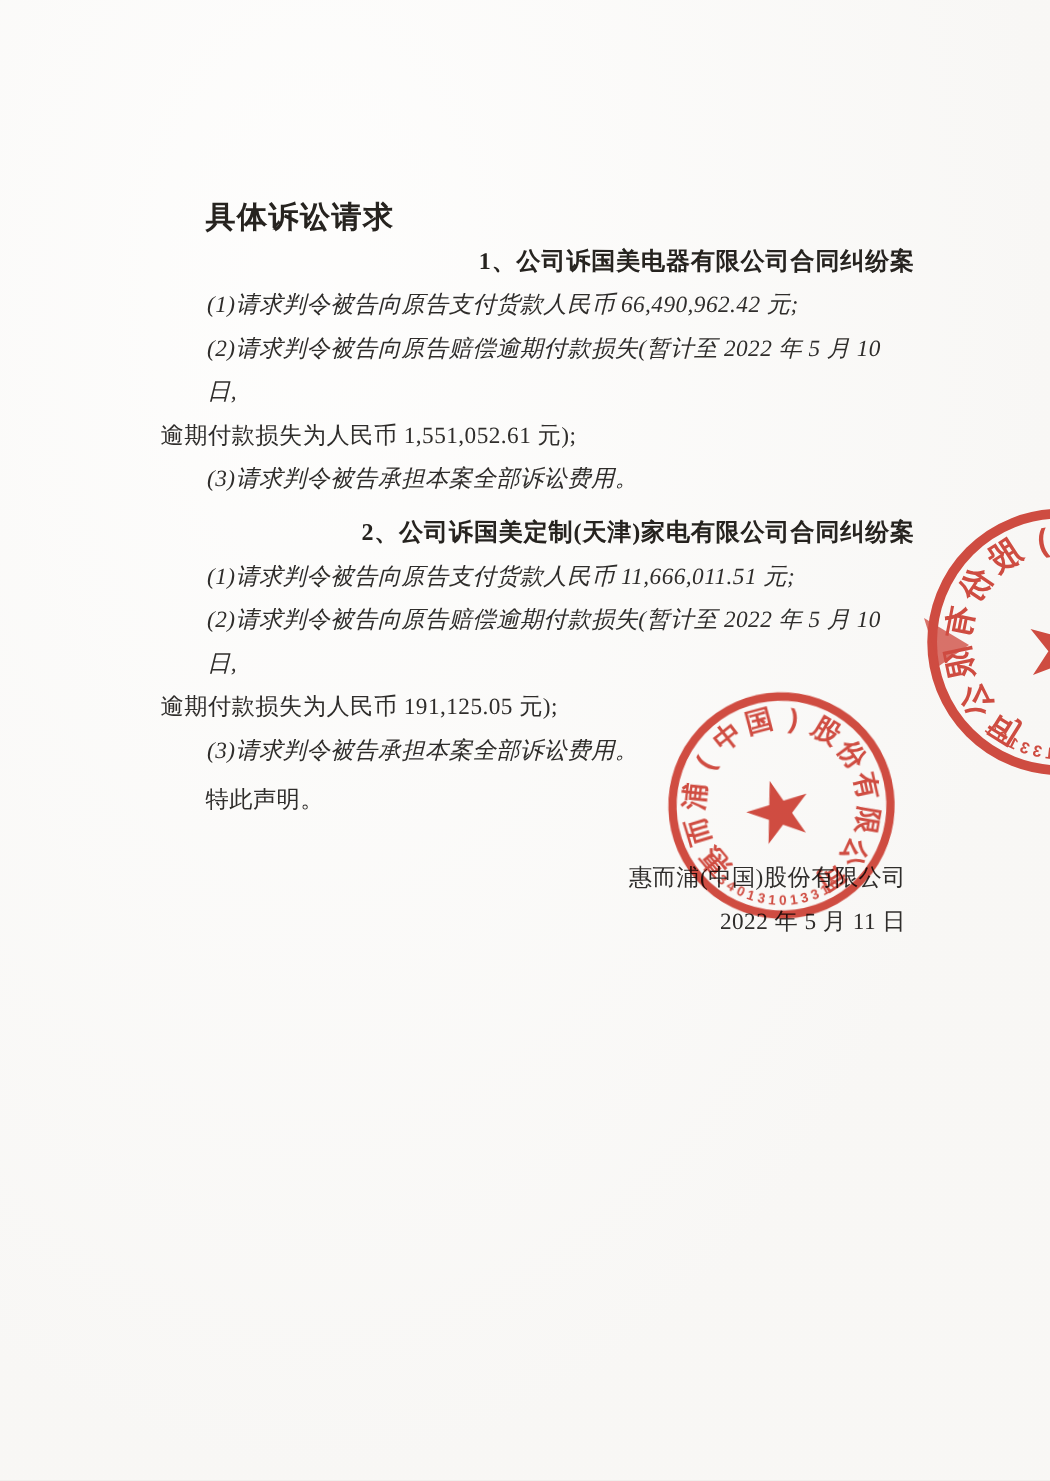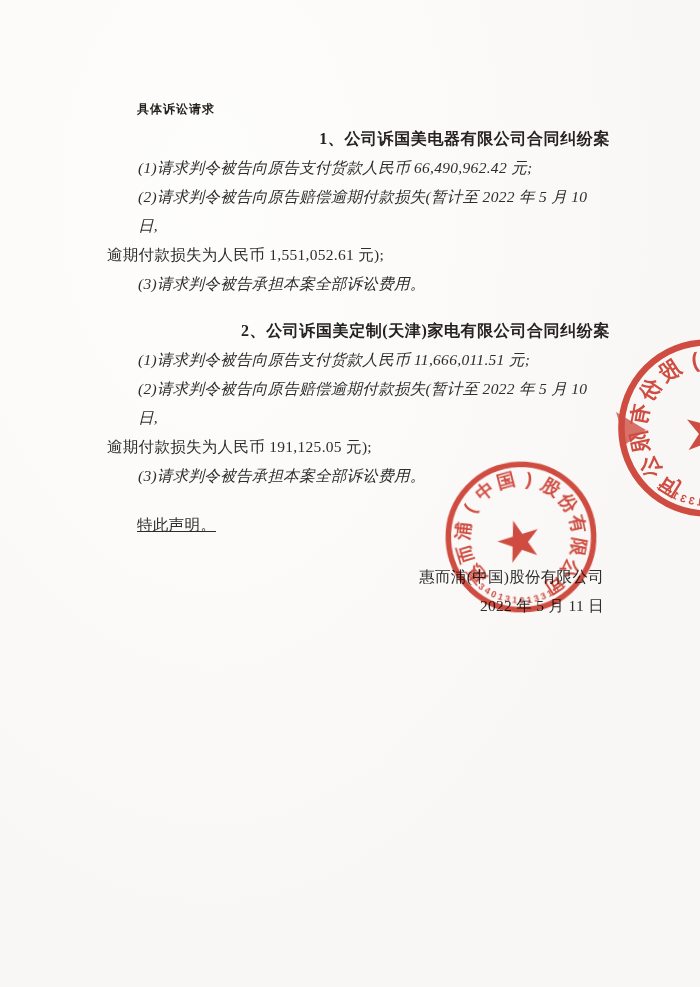--- a/index.html
+++ b/index.html
@@ -20,35 +20,36 @@
     top: 95px;
     width: 503px;
     font-size: 15.5px;
     line-height: 29px;
     letter-spacing: 0.3px;
   }
   .line { min-height: 29px; }
   .head {
     padding-left: 30px;
     font-weight: bold;
-    font-size: 12px;
+    font-size: 20px;
     color: #26231f;
     letter-spacing: 1px;
+    margin-top: 36px;
   }
   .title {
     padding-left: 22px;
     font-weight: bold;
     font-size: 16px;
     color: #26231f;
     letter-spacing: 0.6px;
     text-align: right;
   }
   .indent { padding-left: 31px; font-style: italic; }
-  .gap { margin-top: 18px; }
-  .closing { margin-top: 20px; padding-left: 30px; text-decoration: underline; }
+  .gap { margin-top: 7px; }
+  .closing { margin-top: 4px; padding-left: 30px; }
   .signblock { margin-top: 23px; text-align: right; padding-right: 6px; }
 
   .seals {
     position: absolute;
     left: 0;
     top: 0;
     mix-blend-mode: multiply;
     pointer-events: none;
   }
   .seal-layer { opacity: 0.9; }

